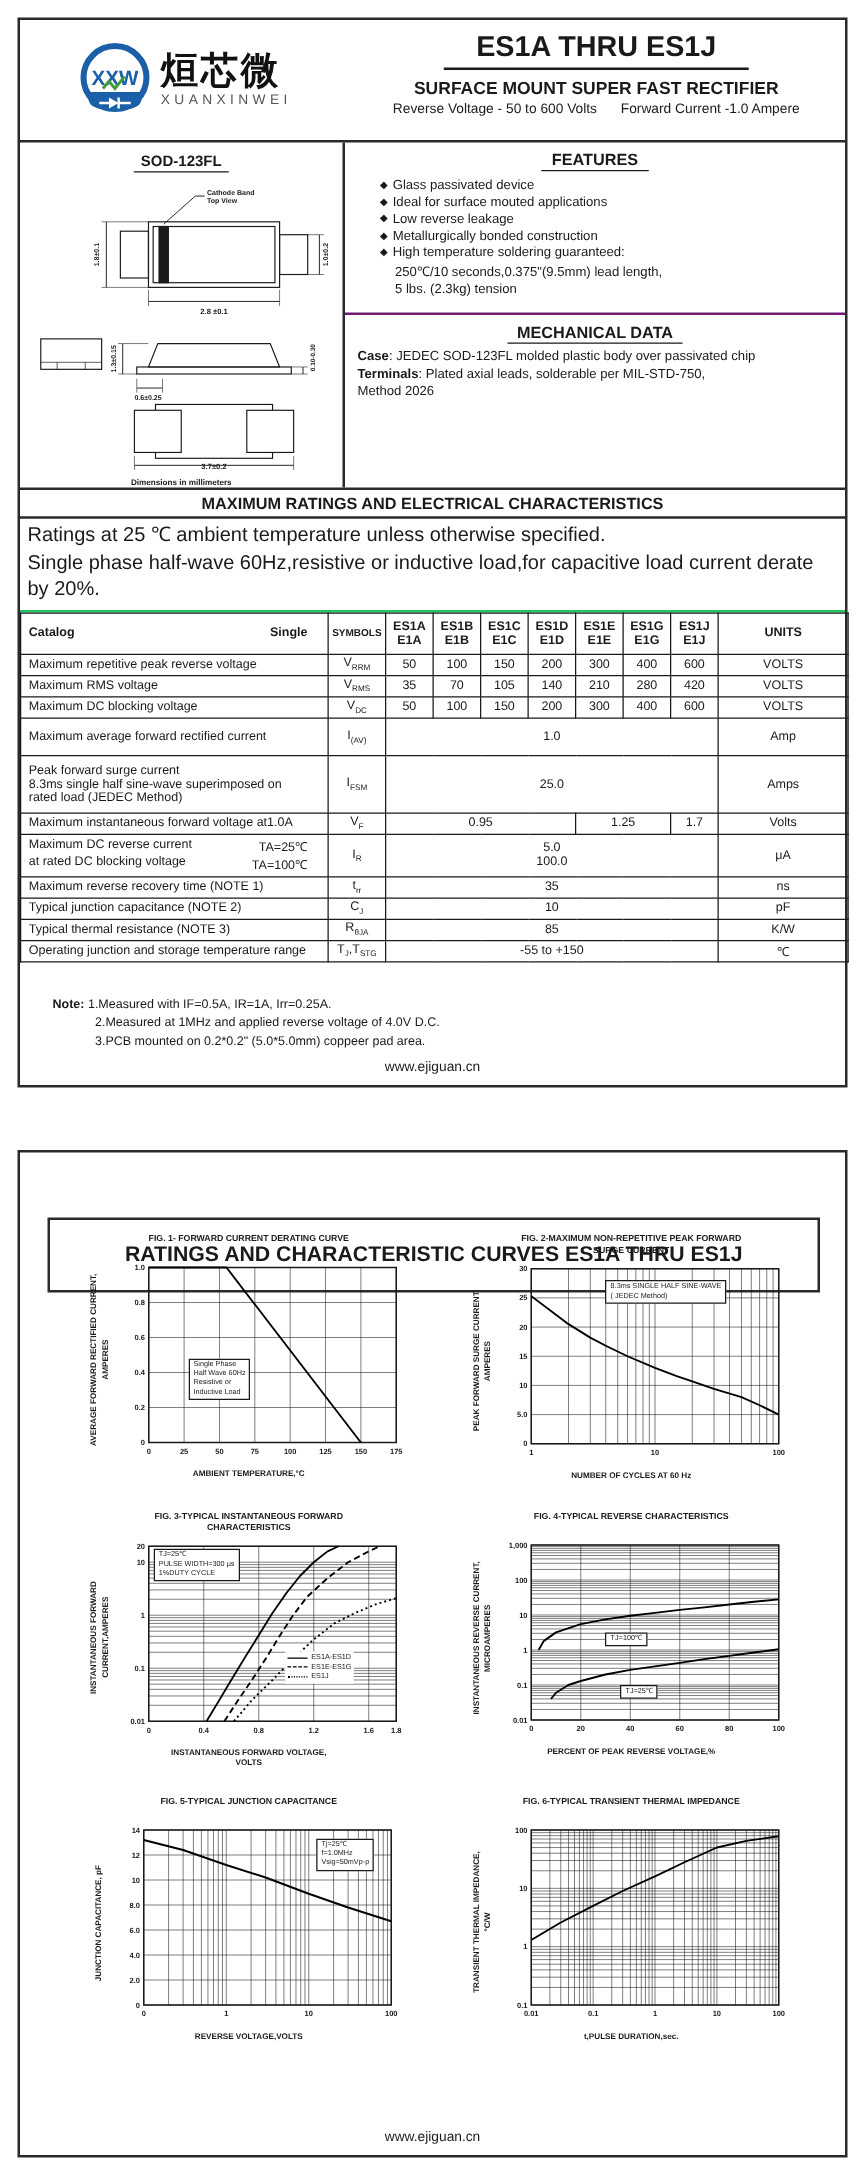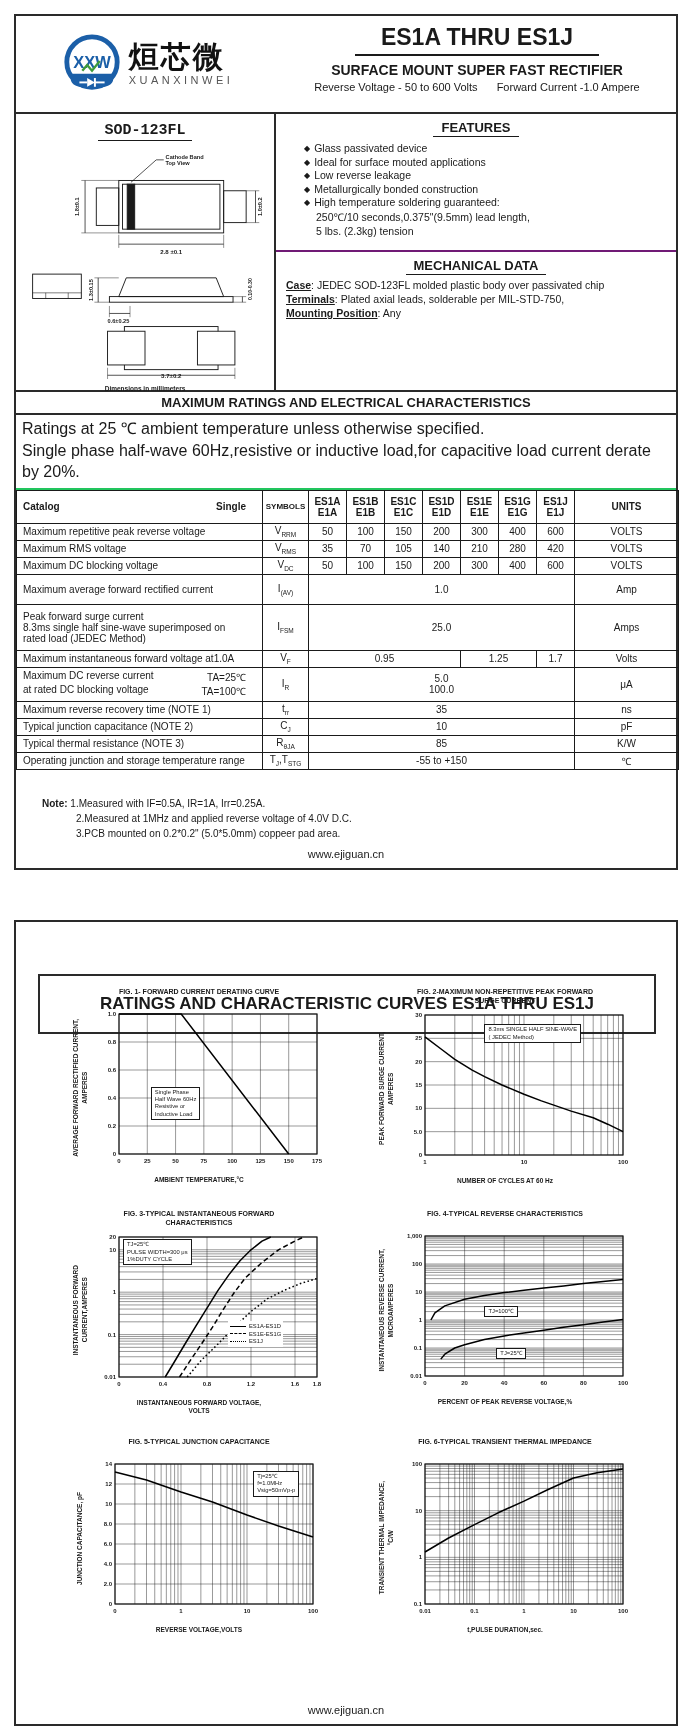--- a/index.html
+++ b/index.html
@@ -15,32 +15,32 @@
   .logo-txt .en{font-size:11px;letter-spacing:3.5px;color:#555;margin-top:2px;}
   .hdr-title{flex:1;text-align:center;padding-top:8px;}
   .hdr-title .t1{font-size:23px;font-weight:bold;display:inline-block;border-bottom:2px solid #1a1a1a;padding:0 26px 3px;}
   .hdr-title .t2{font-size:14px;font-weight:bold;margin-top:6px;}
   .hdr-title .t3{font-size:11px;margin-top:3px;}
   .hdr-title .t3 span{margin:0 8px;}
 
   
   .cols{display:flex;border-bottom:2px solid #2a2a2a;height:276px;}
   .col-left{width:260px;border-right:2px solid #2a2a2a;box-sizing:border-box;text-align:center;padding-top:6px;}
-  .pkg-name{font-size:15px;font-weight:bold;display:inline-block;border-bottom:1.5px solid #1a1a1a;padding:0 6px 1px;font-family:Liberation Mono, monospace;}
+  .pkg-name{font-size:12px;font-weight:bold;display:inline-block;border-bottom:1.5px solid #1a1a1a;padding:0 6px 1px;}
   .col-right{flex:1;box-sizing:border-box;}
   .feat{border-bottom:2px solid #701a75;padding:6px 10px 8px 10px;height:138px;box-sizing:border-box;}
   .sec-head{text-align:center;font-size:13px;font-weight:bold;}
   .sec-head span{border-bottom:1.5px solid #1a1a1a;padding:0 8px 1px;}
   .feat ul{list-style:none;margin:7px 0 0 18px;padding:0;font-size:10.5px;}
   .feat li{margin:1.5px 0;}
   .feat li .b{font-size:8px;margin-right:4px;vertical-align:1px;}
   .feat li.cont{margin-left:12px;}
   .mech{padding:6px 10px;}
   .mech .lines{margin-top:6px;font-size:10.5px;line-height:1.32;}
-  .mech .lines b{font-weight:bold;text-decoration:underline;}
+  .mech .lines b{font-weight:bold;}
   .pkg-caption{font-size:6.5px;font-weight:bold;margin-top:2px;}
 
   
   .banner{border-bottom:2px solid #2a2a2a;text-align:center;font-weight:bold;font-size:13px;padding:3px 0;}
   .conds{border-bottom:2px solid #22c55e;font-size:16px;padding:3px 6px 5px;line-height:1.35;}
   table.ratings{border-collapse:collapse;width:100%;table-layout:fixed;}
   table.ratings td{border:1px solid #1a1a1a;font-size:10px;padding:1px 2px;vertical-align:middle;text-align:center;}
   table.ratings td.param{text-align:left;padding-left:6px;}
   table.ratings td.param .pair{display:flex;justify-content:space-between;padding-right:14px;}
   table.ratings tr.thead td{font-weight:bold;text-align:center;}
@@ -177,21 +177,21 @@
             <li><span class="b">◆</span><span>High temperature soldering guaranteed:</span></li>
             <li class="cont"><span>250℃/10 seconds,0.375"(9.5mm) lead length,</span></li>
             <li class="cont"><span>5 lbs. (2.3kg) tension</span></li>
           </ul>
       </div>
       <div class="mech">
         <div class="sec-head"><span>MECHANICAL DATA</span></div>
         <div class="lines" id="mech-lines">
             <div><b>Case</b>: JEDEC SOD-123FL molded plastic body over passivated chip</div>
             <div><b>Terminals</b>: Plated axial leads, solderable per MIL-STD-750,</div>
-            <div><b>Mounting Position</b>: Any</div>
+            <div>Method 2026</div>
           </div>
       </div>
     </div>
   </div>
 
   <div class="banner">MAXIMUM RATINGS AND ELECTRICAL CHARACTERISTICS</div>
   <div class="conds" id="conds">
       <div>Ratings at 25 ℃ ambient temperature unless otherwise specified.</div>
       <div>Single phase half-wave 60Hz,resistive or inductive load,for capacitive load current derate by 20%.</div>
     </div>

